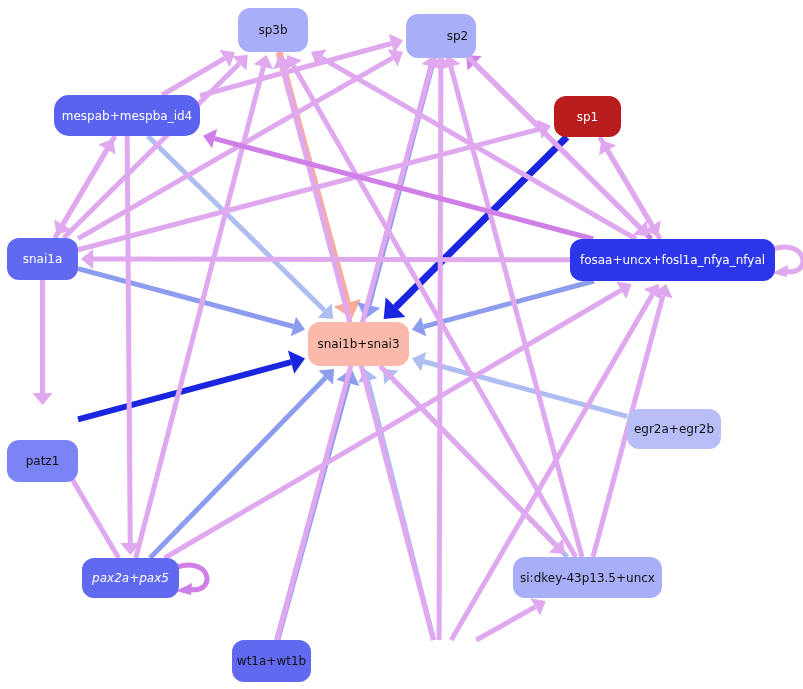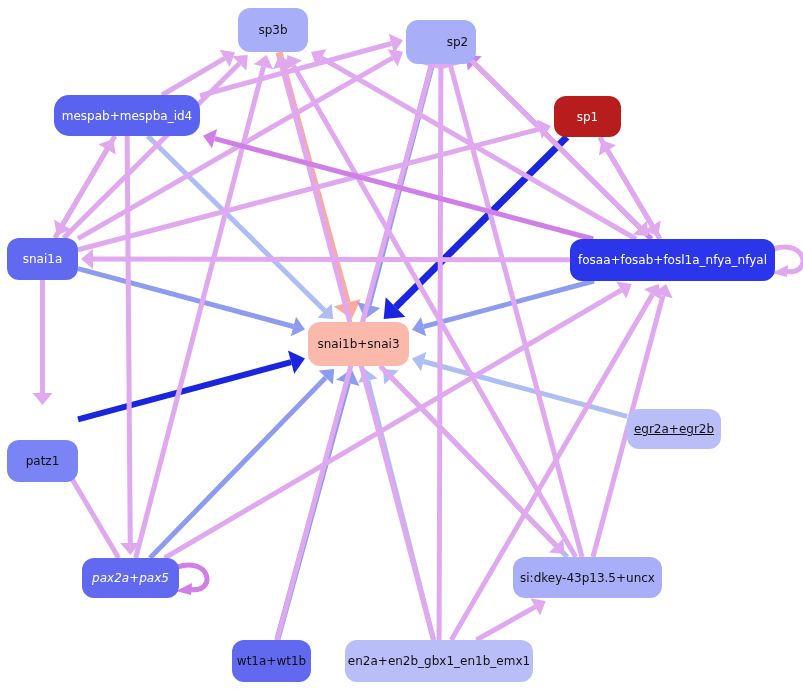--- a/index.html
+++ b/index.html
@@ -188,49 +188,46 @@
         <polygon points="772,273 788,265 787,277" fill="#e0a8ee"></polygon>
       </g>
       <g>
         <path d="M 177 567 C 213 556, 217 596, 187 589" fill="none" stroke="#d07fe8" stroke-width="5"></path>
         <polygon points="176,591 192,583 191,595" fill="#d07fe8"></polygon>
       </g>
     </svg>
 <div class="node" style="left: 238px; top: 8px; width: 70px; height: 44px; background: rgb(168, 174, 248); color: rgb(17, 17, 17); font-size: 12px;">
       <span class="node-label">sp3b</span>
     </div>
-    <div class="node" style="left: 406px; top: 20px; width: 70px; height: 44px; background: rgb(168, 174, 248); color: rgb(17, 17, 17); font-size: 12px; padding-left: 33px;">
+    <div class="node" style="left: 406px; top: 14px; width: 70px; height: 44px; background: rgb(168, 174, 248); color: rgb(17, 17, 17); font-size: 12px; padding-left: 33px;">
       <span class="node-label">sp2</span>
     </div>
     <div class="node" style="left: 54px; top: 95px; width: 146px; height: 41px; background: rgb(90, 98, 240); color: rgb(255, 255, 255); font-size: 12px; border-radius: 15px;">
       <span class="node-label">mespab+mespba_id4</span>
     </div>
     <div class="node" style="left: 554px; top: 96px; width: 67px; height: 41px; background: #b91c1c; color: rgb(255, 255, 255); font-size: 12px;">
       <span class="node-label">sp1</span>
     </div>
     <div class="node" style="left: 7px; top: 238px; width: 71px; height: 42px; background: rgb(97, 105, 241); color: rgb(255, 255, 255); font-size: 12px; text-align: right;">
       <span class="node-label">snai1a</span>
     </div>
     <div class="node" style="left: 570px; top: 239px; width: 205px; height: 42px; background: rgb(43, 53, 234); color: rgb(255, 255, 255); font-size: 12px;">
-      <span class="node-label">fosaa+fosab+fosl1a_nfya_nfyal</span>
+      <span class="node-label">fosaa+uncx+fosl1a_nfya_nfyal</span>
     </div>
     <div class="node" style="left: 308px; top: 322px; width: 101px; height: 44px; background: rgb(251, 185, 172); color: rgb(17, 17, 17); font-size: 12px;">
       <span class="node-label">snai1b+snai3</span>
     </div>
     <div class="node" style="left: 7px; top: 408px; width: 71px; height: 42px; background: rgb(123, 132, 244); color: rgb(17, 17, 17); font-size: 12px; margin-top: 32px;">
       <span class="node-label">patz1</span>
     </div>
-    <div class="node" style="left: 627px; top: 409px; width: 94px; height: 40px; background: rgb(185, 190, 249); color: rgb(17, 17, 17); font-size: 12px; text-decoration: underline;">
+    <div class="node" style="left: 627px; top: 409px; width: 94px; height: 40px; background: rgb(185, 190, 249); color: rgb(17, 17, 17); font-size: 12px;">
       <span class="node-label">egr2a+egr2b</span>
     </div>
     <div class="node" style="left: 82px; top: 558px; width: 97px; height: 40px; background: rgb(97, 105, 241); color: rgb(255, 255, 255); font-size: 12px; font-style: italic;">
       <span class="node-label">pax2a+pax5</span>
     </div>
     <div class="node" style="left: 513px; top: 557px; width: 149px; height: 41px; background: rgb(168, 174, 248); color: rgb(17, 17, 17); font-size: 12px;">
       <span class="node-label">si:dkey-43p13.5+uncx</span>
     </div>
     <div class="node" style="left: 232px; top: 640px; width: 79px; height: 42px; background: rgb(97, 105, 241); color: rgb(17, 17, 17); font-size: 12px;">
       <span class="node-label">wt1a+wt1b</span>
-    </div>
-    <div class="node" style="left: 345px; top: 640px; width: 188px; height: 42px; background: rgb(185, 190, 249); color: rgb(17, 17, 17); font-size: 12px;">
-      <span class="node-label">en2a+en2b_gbx1_en1b_emx1</span>
     </div>
   </div>
 
 </body></html>

